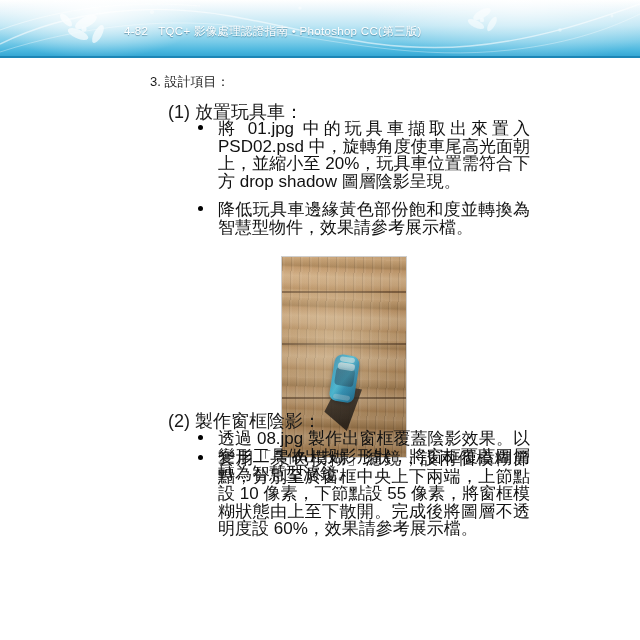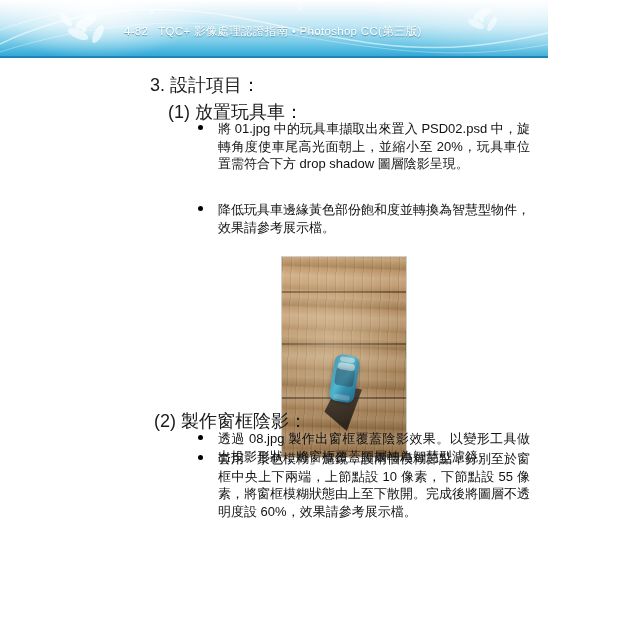--- a/index.html
+++ b/index.html
@@ -19,21 +19,21 @@
     width: 640px;
     height: 640px;
     background: #ffffff;
   }
 
   
   .header {
     position: absolute;
     left: 0;
     top: 0;
-    width: 548px;
+    width: 640px;
     height: 58px;
     overflow: hidden;
   }
   .header-bg {
     position: absolute;
     left: 0;
     top: 0;
     width: 640px;
     height: 58px;
     background:
@@ -76,32 +76,32 @@
   .content {
     position: absolute;
     left: 0;
     top: 58px;
     width: 640px;
   }
   .sec-title {
     position: absolute;
     left: 150px;
     top: 15px;
+    font-size: 13px;
+    font-family: "Liberation Sans", sans-serif;
+    white-space: nowrap;
+  }
+  .item {
+    position: absolute;
     font-size: 18px;
     font-family: "Liberation Sans", sans-serif;
     white-space: nowrap;
   }
-  .item {
-    position: absolute;
-    font-size: 18px;
-    font-family: "Liberation Sans", sans-serif;
-    white-space: nowrap;
-  }
   .item-1 { left: 168px; top: 42px; }
-  .item-2 { left: 154px; top: 351px; }
+  .item-2 { left: 168px; top: 351px; }
 
   .bullet-block {
     position: absolute;
     left: 196px;
     width: 334px;
   }
   .b1 { top: 62px; }
   .b2 { top: 122px; margin-top: 21px; }
   .b3 { top: 372px; }
   .b4 { top: 392px; }
@@ -114,21 +114,21 @@
     position: absolute;
     left: 2px;
     top: 5px;
     width: 5px;
     height: 5px;
     border-radius: 50%;
     background: #000;
   }
   .bullet-text {
     display: block;
-    font-size: 13px;
+    font-size: 17px;
     line-height: 17.5px;
     text-align: justify;
     text-justify: inter-ideograph;
     font-family: "Liberation Sans", sans-serif;
     color: #111;
   }
 
   
   .photo-wrap {
     position: absolute;

